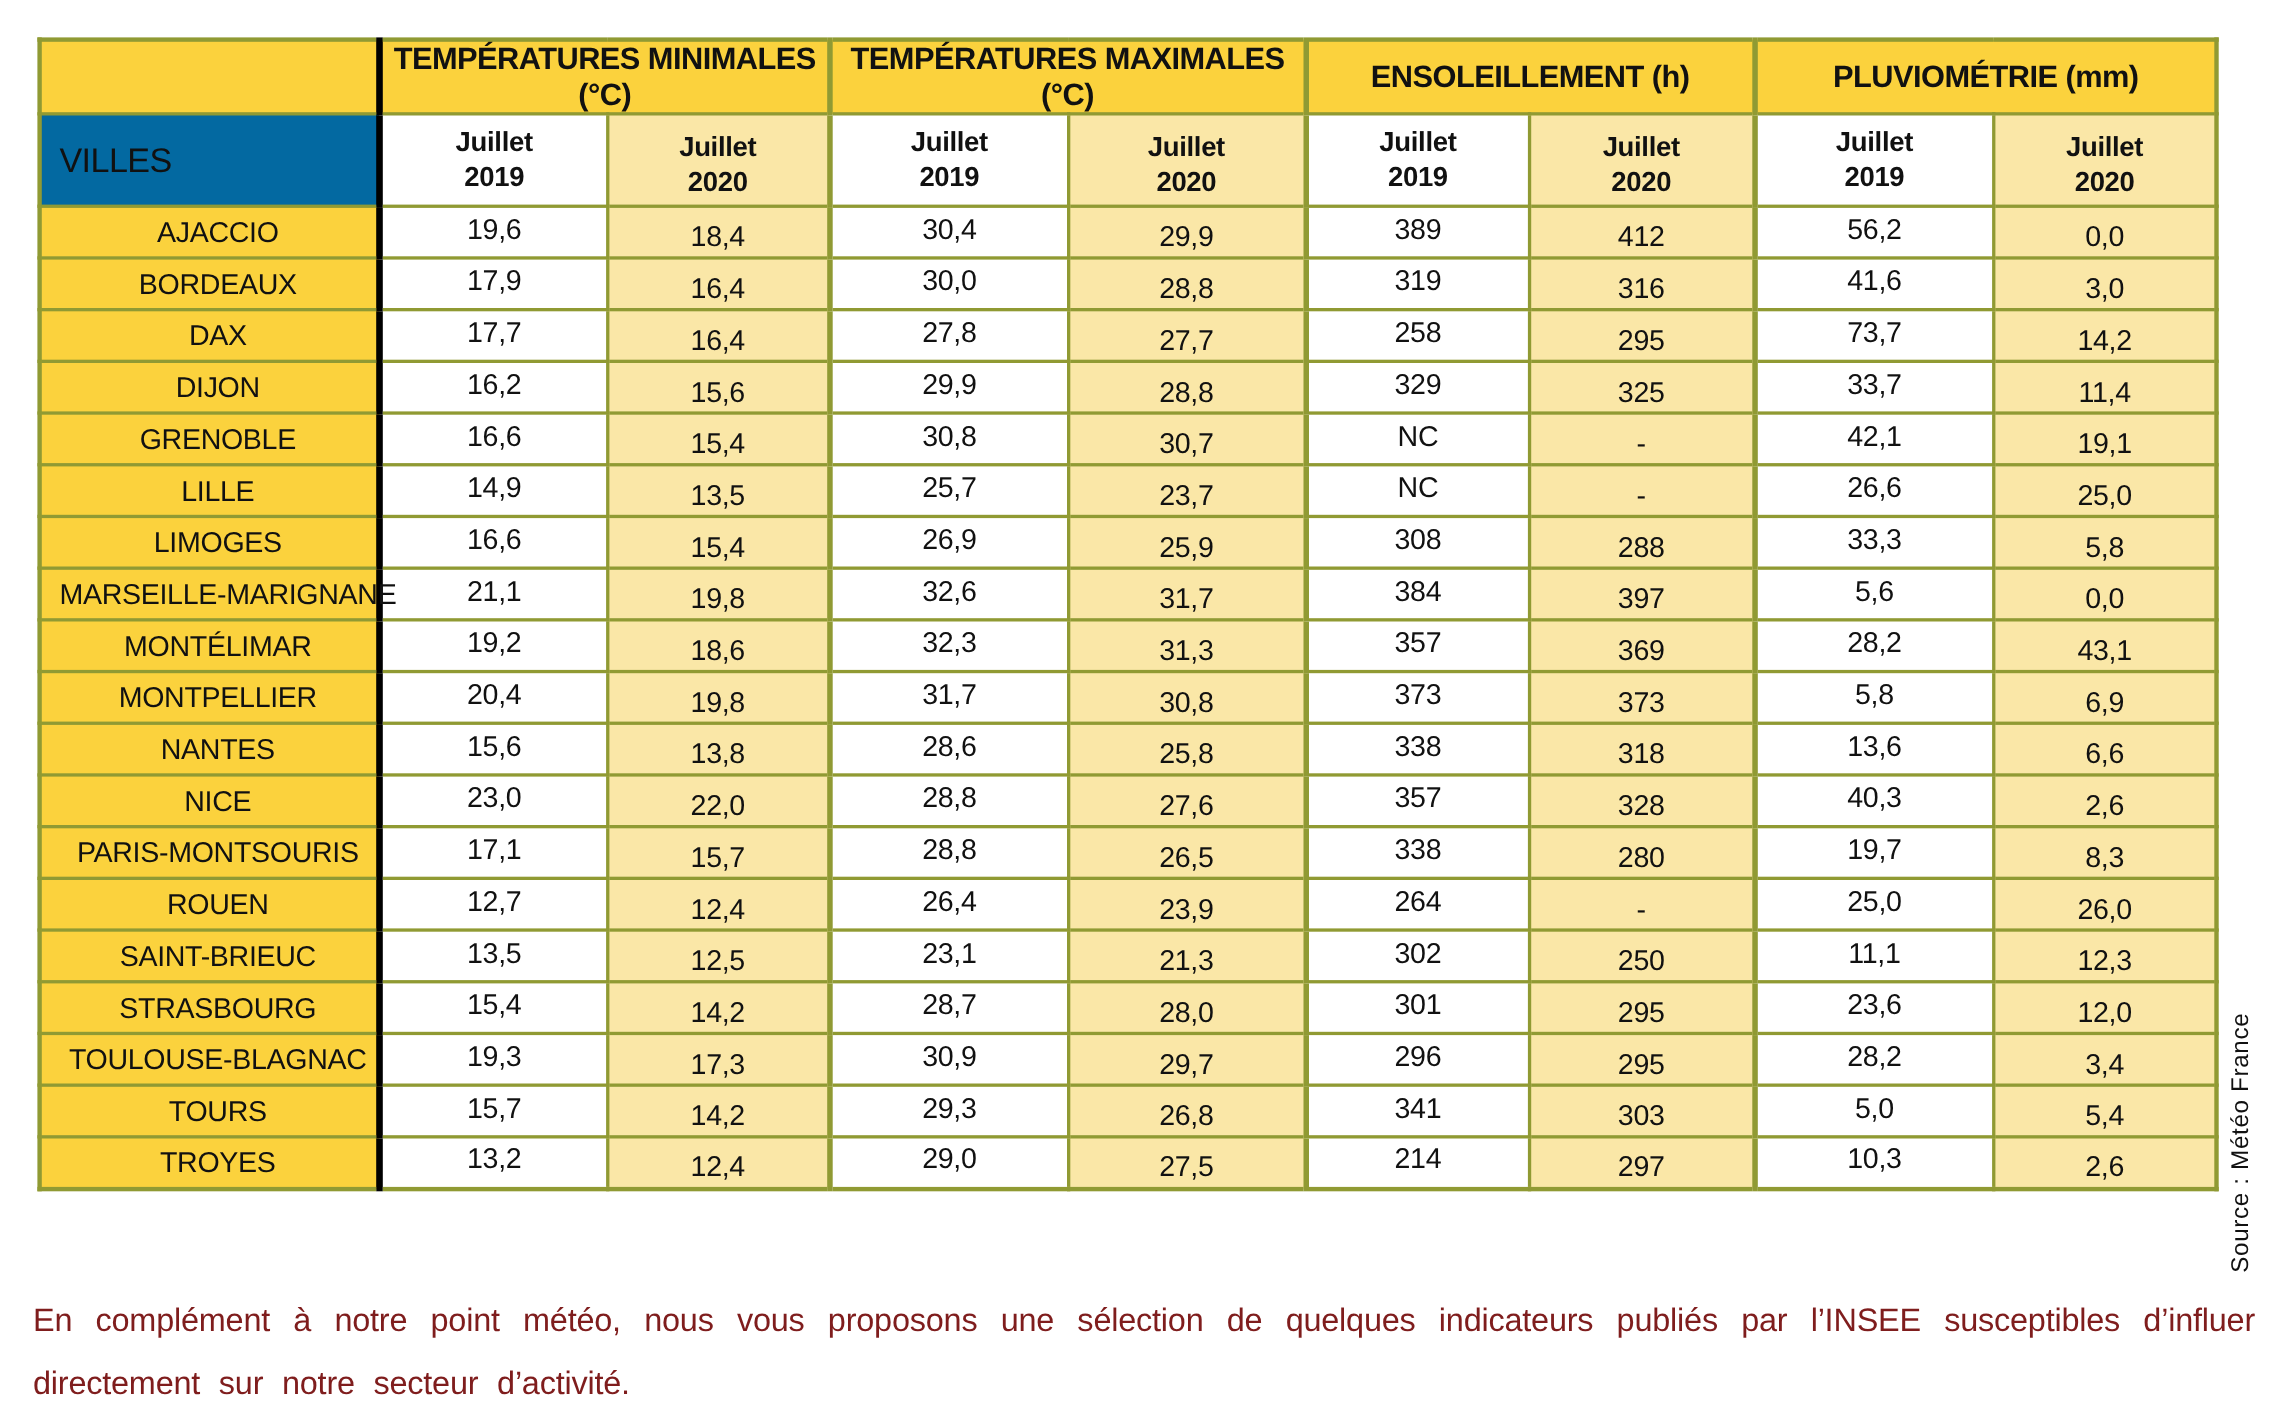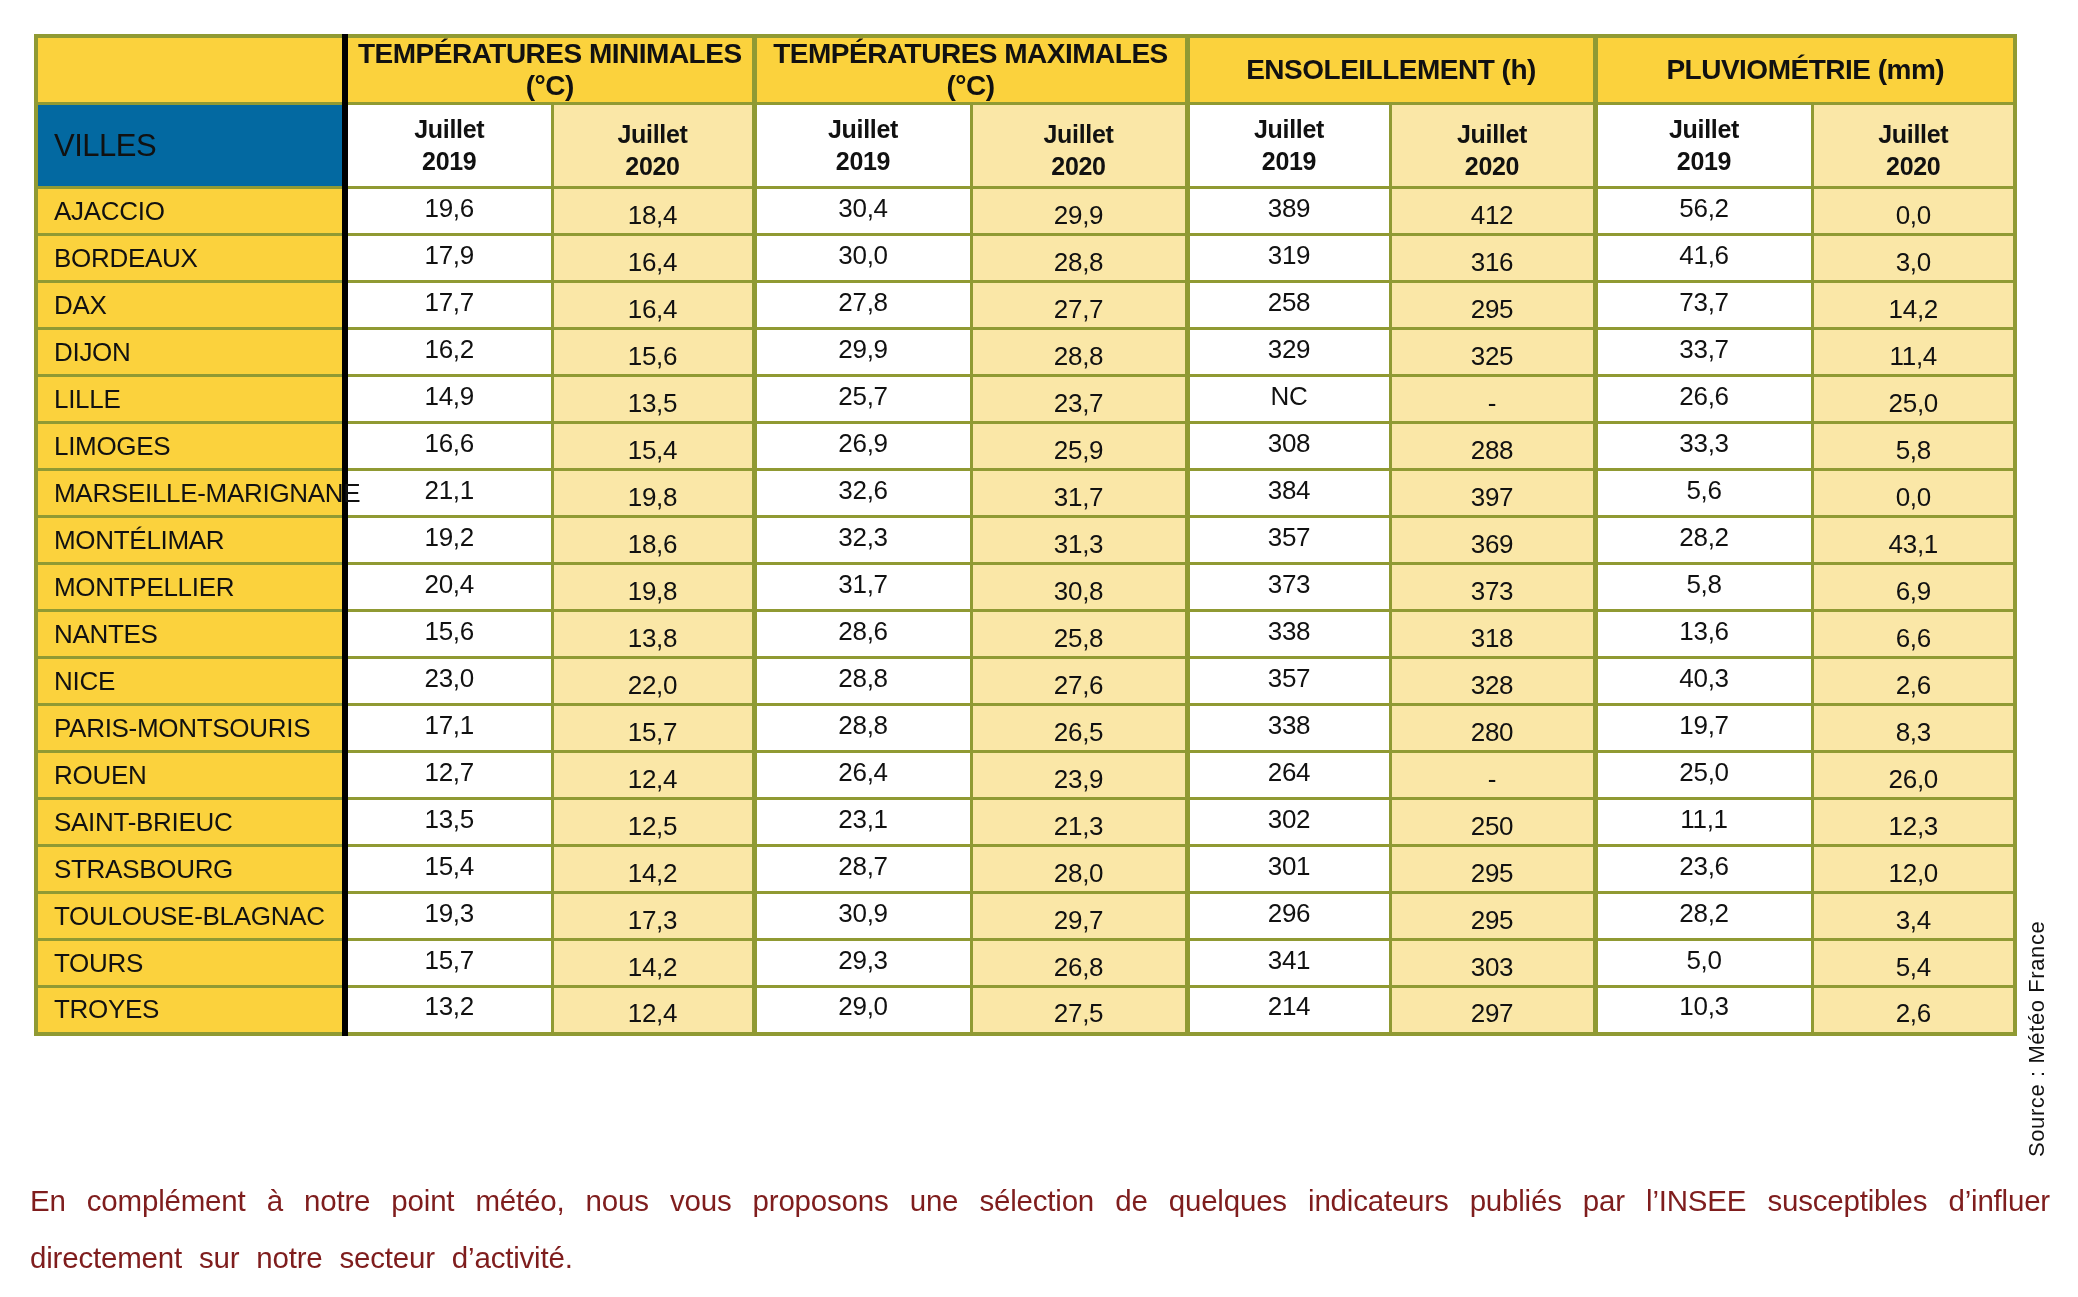--- a/index.html
+++ b/index.html
@@ -51,21 +51,21 @@
     font-size:31px;font-weight:normal;letter-spacing:-0.5px;
     padding-left:16px;
   }
   th.sub{
     font-size:25px;font-weight:bold;text-align:center;line-height:1.25;
     letter-spacing:-0.3px;
   }
   th.sub.y2020{padding-top:10px;}
 
   td.ville{
-    background:#fbd23d;text-align:left;
+    background:#fbd23d;text-align:center;
     font-size:26px;padding-left:16px;letter-spacing:-0.3px;
     white-space:nowrap;
   }
   td.num{
     text-align:center;font-size:26px;letter-spacing:-0.3px;
   }
   td.num.y2019{background:#ffffff;padding-bottom:6px;}
   td.num.y2020{background:#fae7a7;padding-top:8px;}
 
   
@@ -194,20 +194,31 @@
       <td class="num y2019 div-a">16,2</td>
       <td class="num y2020">15,6</td>
       <td class="num y2019 div-b">29,9</td>
       <td class="num y2020">28,8</td>
       <td class="num y2019 div-b">329</td>
       <td class="num y2020">325</td>
       <td class="num y2019 div-b">33,7</td>
       <td class="num y2020">11,4</td>
     </tr>
           <tr class="data-row">
+      <td class="ville">GRENOBLE</td>
+      <td class="num y2019 div-a">16,6</td>
+      <td class="num y2020">15,4</td>
+      <td class="num y2019 div-b">30,8</td>
+      <td class="num y2020">30,7</td>
+      <td class="num y2019 div-b">NC</td>
+      <td class="num y2020">-</td>
+      <td class="num y2019 div-b">42,1</td>
+      <td class="num y2020">19,1</td>
+    </tr>
+          <tr class="data-row">
       <td class="ville">LILLE</td>
       <td class="num y2019 div-a">14,9</td>
       <td class="num y2020">13,5</td>
       <td class="num y2019 div-b">25,7</td>
       <td class="num y2020">23,7</td>
       <td class="num y2019 div-b">NC</td>
       <td class="num y2020">-</td>
       <td class="num y2019 div-b">26,6</td>
       <td class="num y2020">25,0</td>
     </tr>

